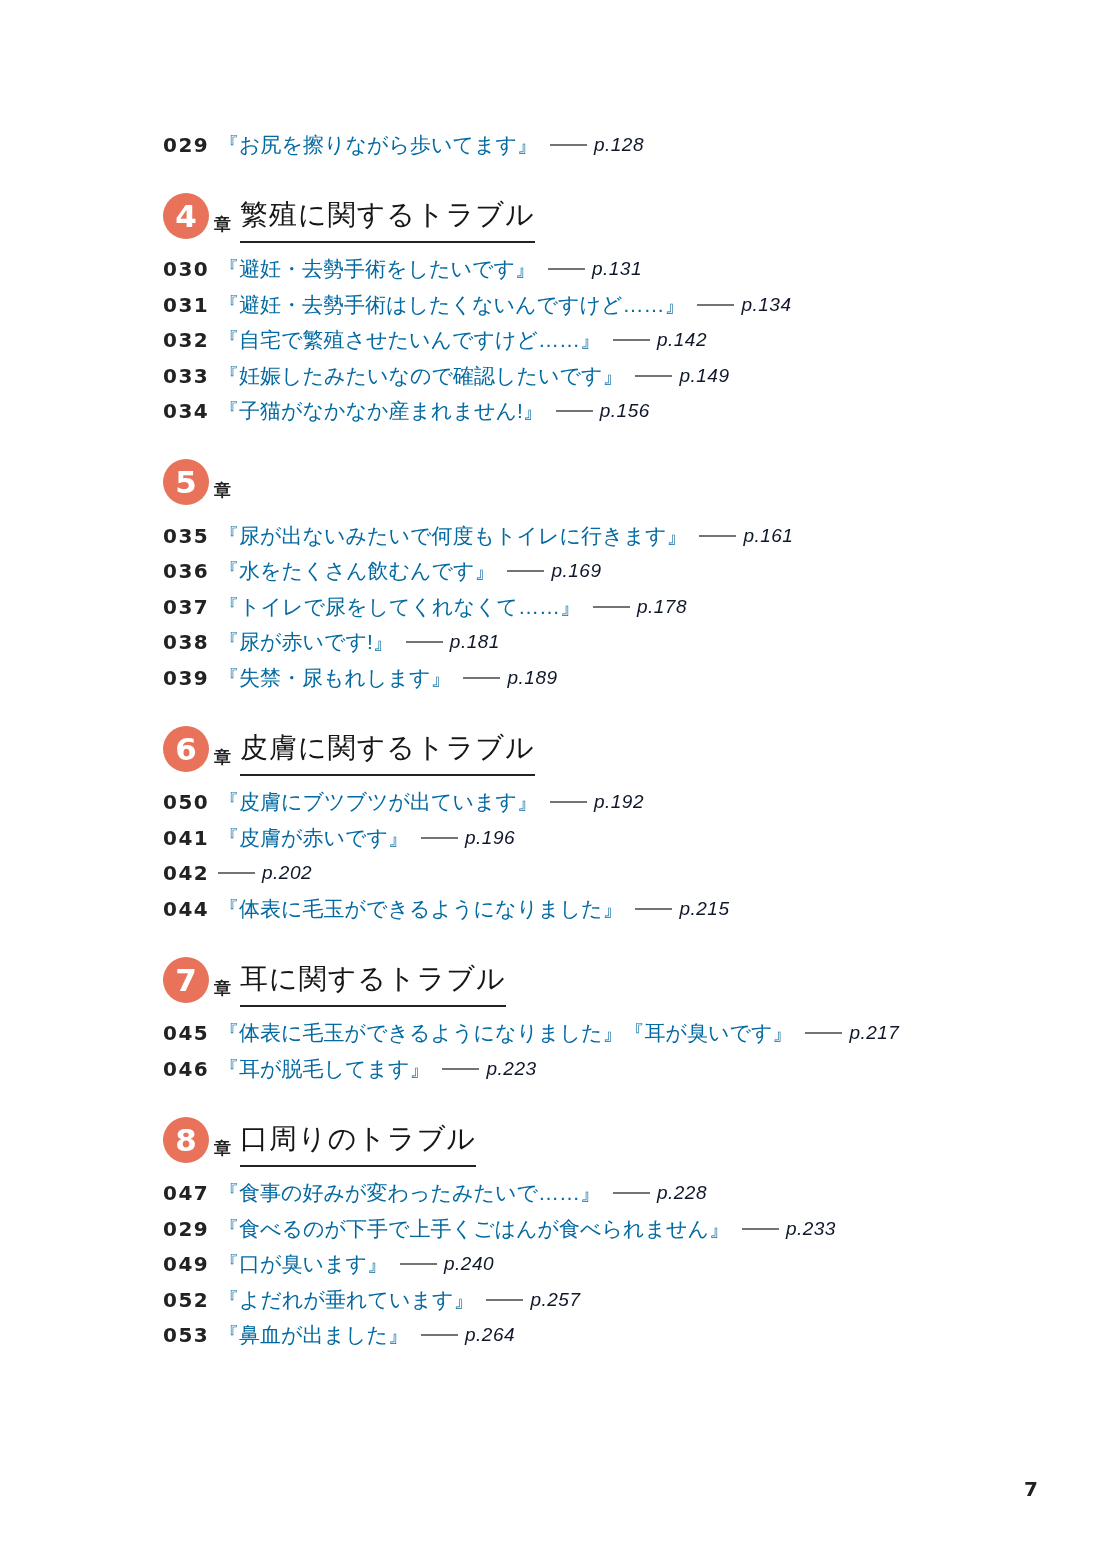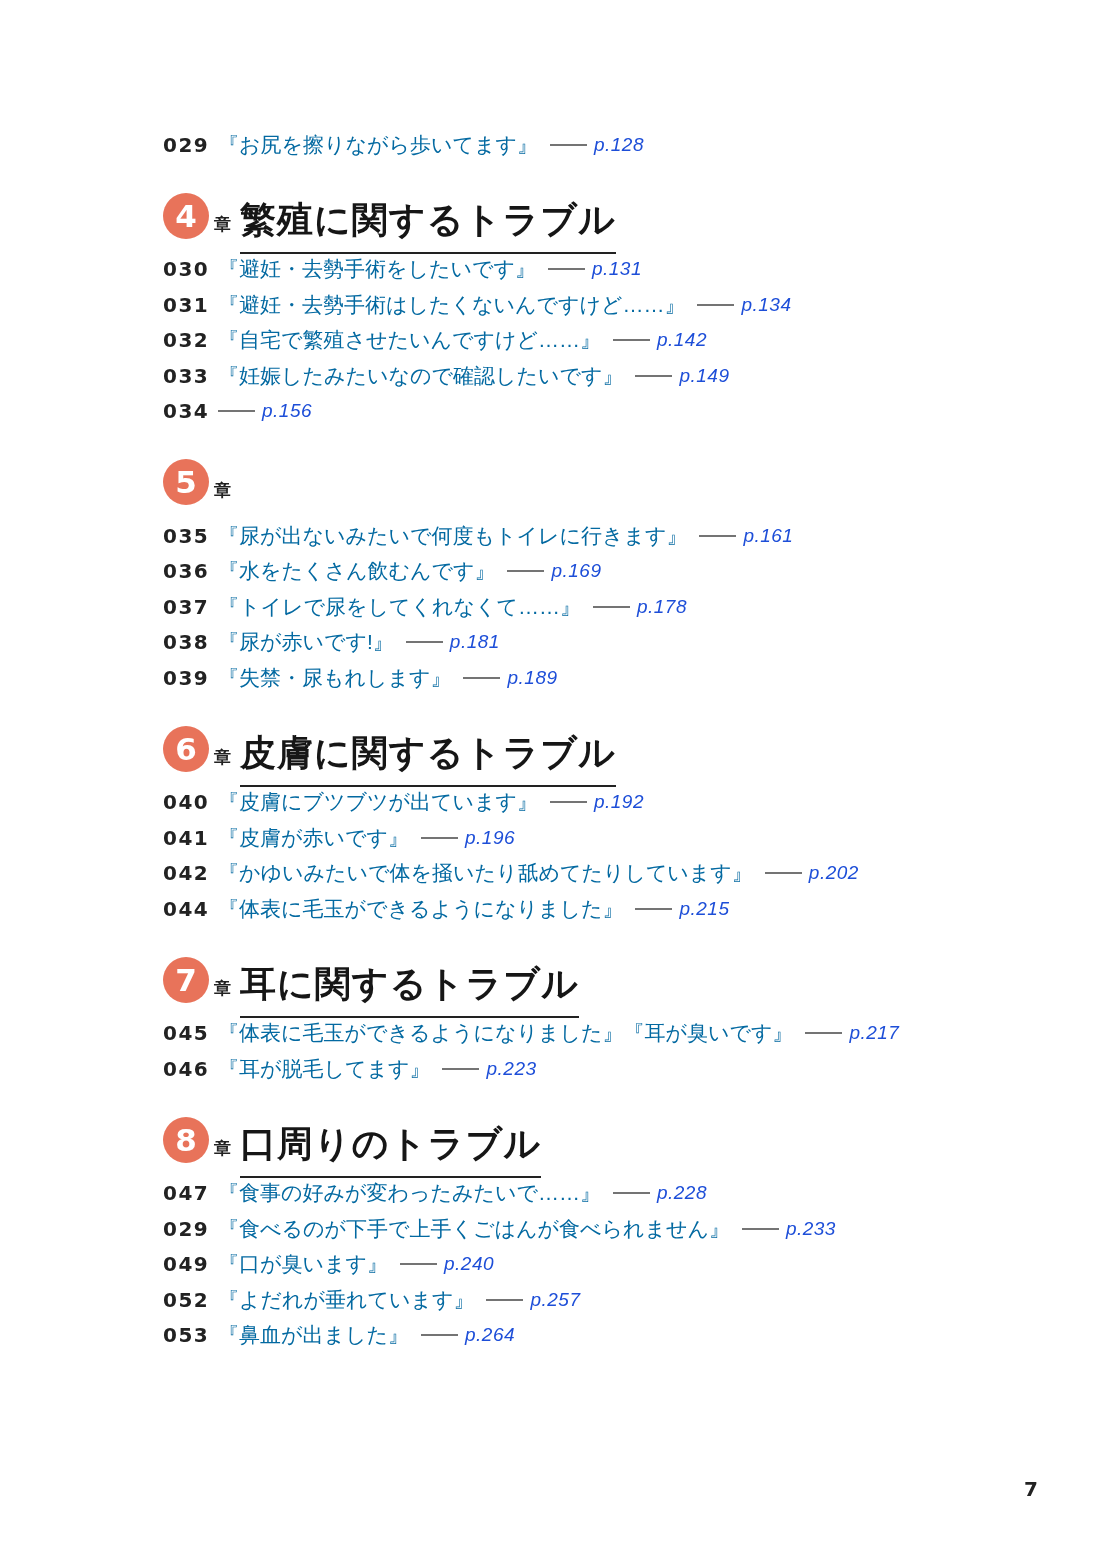--- a/index.html
+++ b/index.html
@@ -44,21 +44,21 @@
   .dash {
     width: 37px;
     height: 2px;
     background: #747474;
     margin-right: 7px;
     flex: 0 0 37px;
   }
   .pref {
     font-size: 19px;
     font-style: italic;
-    color: #1d4ed8;
+    color: #0f172a;
     letter-spacing: 0.5px;
   }
   .chapter {
     display: flex;
     align-items: flex-start;
     margin-top: 30px;
     margin-bottom: 3px;
     height: 56px;
   }
   .badge {
@@ -75,22 +75,22 @@
     flex: 0 0 46px;
     font-family: "DejaVu Sans", sans-serif;
   }
   .sho {
     font-size: 17px;
     font-weight: bold;
     color: #222222;
     margin: 20px 9px 0 5px;
   }
   .chtitle {
-    font-size: 36px;
-    font-weight: bold;
+    font-size: 28px;
+    font-weight: normal;
     color: #161616;
     border-bottom: 2px solid #222222;
     padding-bottom: 7px;
     margin-top: 3px;
     letter-spacing: 1px;
     white-space: nowrap;
   }
   .pagenum {
     position: absolute;
     right: 72px;
@@ -138,20 +138,21 @@
       <span class="pref">p.142</span>
     </div>
     <div class="toc-item">
       <span class="num">033</span>
       <span class="title">『妊娠したみたいなので確認したいです』</span>
       <span class="dash"></span>
       <span class="pref">p.149</span>
     </div>
     <div class="toc-item">
       <span class="num">034</span>
+      <span class="title">『子猫がなかなか産まれません!』</span>
       <span class="dash"></span>
       <span class="pref">p.156</span>
     </div>
 
     <div class="chapter">
       <span class="badge">5</span>
       <span class="sho">章</span>
     </div>
     <div class="toc-item">
       <span class="num">035</span>
@@ -183,34 +184,33 @@
       <span class="dash"></span>
       <span class="pref">p.189</span>
     </div>
 
     <div class="chapter">
       <span class="badge">6</span>
       <span class="sho">章</span>
       <span class="chtitle">皮膚に関するトラブル</span>
     </div>
     <div class="toc-item">
-      <span class="num">040</span>
+      <span class="num">050</span>
       <span class="title">『皮膚にブツブツが出ています』</span>
       <span class="dash"></span>
       <span class="pref">p.192</span>
     </div>
     <div class="toc-item">
       <span class="num">041</span>
       <span class="title">『皮膚が赤いです』</span>
       <span class="dash"></span>
       <span class="pref">p.196</span>
     </div>
     <div class="toc-item">
       <span class="num">042</span>
-      <span class="title">『かゆいみたいで体を掻いたり舐めてたりしています』</span>
       <span class="dash"></span>
       <span class="pref">p.202</span>
     </div>
     <div class="toc-item">
       <span class="num">044</span>
       <span class="title">『体表に毛玉ができるようになりました』</span>
       <span class="dash"></span>
       <span class="pref">p.215</span>
     </div>
 

